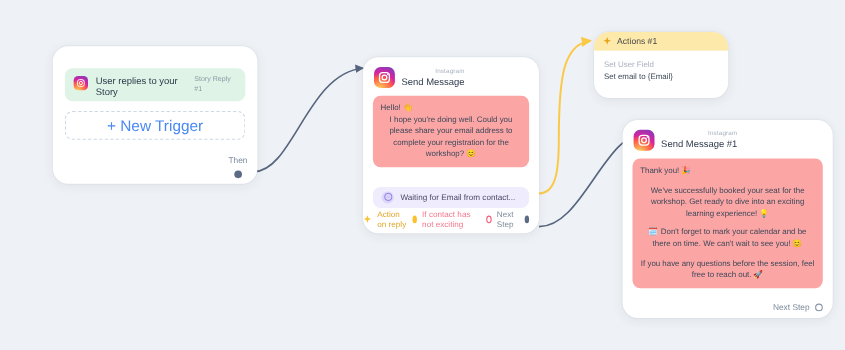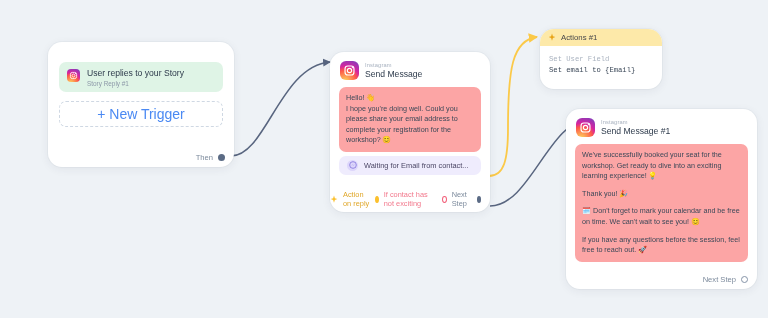--- a/index.html
+++ b/index.html
@@ -56,65 +56,65 @@
   }
   .ig-icon {
     flex: 0 0 auto;
     border-radius: 4px;
     background: radial-gradient(circle at 28% 107%, #fdd85d 0%, #fd5949 45%, #d6249f 62%, #8a3ab9 90%);
     display: flex; align-items: center; justify-content: center;
   }
   .ig-icon.sm { width: 13px; height: 13px; margin-top: 1px; border-radius: 4px; }
   .ig-icon.lg { width: 19px; height: 19px; border-radius: 6px; }
   .ig-glyph { display:block; }
-  .trigger-texts { display: flex; flex-direction: column; gap: 1px; min-width: 0; }
+  .trigger-texts { display: flex; gap: 1px; min-width: 0; }
   .trigger-title { font-size: 8.6px; color: #2d3a4b; line-height: 10px; }
   .trigger-sub { font-size: 6.4px; color: #8c98a8; line-height: 9px; }
 
   .new-trigger {
     margin-top: 9px;
     height: 26px;
     border: 1px dashed #cfd8e3;
     border-radius: 7px;
     display: flex; align-items: center; justify-content: center;
   }
   .new-trigger span { font-size: 14px; color: #4a89f3; }
 
   .then-row {
     position: absolute; right: 9px; bottom: 5px;
-    display: flex; align-items: center; gap: 5px;
+    display: flex; align-items: center; gap: 5px; flex-direction: column;
   }
   .port-label { font-size: 7.6px; color: #7c8a9c; }
   .port-dot { width: 7px; height: 7px; border-radius: 50%; }
   .port-dot.slate-fill { background: #5b6b85; }
   .port-dot.slate-hollow { background: #fff; border: 1.4px solid #8593a8; }
   .port-dot.amber-fill { background: #fbc02d; }
   .port-dot.red-hollow { background: #fff; border: 1.4px solid #f2607a; }
 
   
   #send-card {
     left: 330px; top: 52px;
     width: 160px; height: 160px;
     padding: 8px 9px 6px 9px;
   }
-  .msg-head { display: flex; align-items: center; gap: 6px; padding: 1px 0 0 1px; }
+  .msg-head { display: flex; align-items: center; gap: 6px; padding: 1px 0 0 1px; text-align: right; }
   .msg-head-texts { display: flex; flex-direction: column; }
   .msg-channel { font-size: 5.7px; color: #a7b1bf; line-height: 7px; letter-spacing: .15px; }
   .msg-title { font-size: 8.6px; color: #2d3a4b; line-height: 11px; }
   .bubble {
     margin-top: 7px;
     background: #fca5a5;
     border-radius: 7px;
     padding: 6px 7px;
     font-size: 7.2px; line-height: 10.6px; color: #3b4858;
   }
   .bubble p { margin: 0; }
-  .bubble p + p { margin-top: 7px; }
+  .bubble p + p { margin-top: 7px; text-align: center; }
   .wait-row {
-    margin-top: 4px;
+    margin-top: 18px;
     background: #efecfd;
     border-radius: 7px;
     height: 19px;
     display: flex; align-items: center; gap: 6px;
     padding: 0 8px;
   }
   .wait-icon {
     width: 11px; height: 11px; border-radius: 50%;
     background: #ddd6fb; display: flex; align-items: center; justify-content: center;
     flex: 0 0 auto;
@@ -136,21 +136,21 @@
     width: 122px; height: 60px;
     overflow: hidden;
   }
   .actions-head {
     background: #fde9a9;
     height: 17px;
     display: flex; align-items: center; gap: 5px;
     padding: 0 8px;
   }
   .actions-title { font-size: 7.8px; color: #47474a; }
-  .actions-body { padding: 8px 9px 0 9px; font-family: Liberation Mono, monospace; }
+  .actions-body { padding: 8px 9px 0 9px; }
   .act-label { font-size: 7.2px; color: #a9b2bf; line-height: 10.5px; }
   .act-value { font-size: 7.2px; color: #3b4858; line-height: 10.5px; }
 
   
   #send-card-2 {
     left: 566px; top: 109px;
     width: 191px; height: 180px;
     padding: 8px 9px 6px 9px;
   }
   #send-card-2 .bubble { font-size: 7.2px; line-height: 10.6px; }
@@ -278,23 +278,23 @@
           <circle cx="10.2" cy="3.9" r="0.8" fill="#fff"></circle>
         </svg>
       </span>
       <span class="msg-head-texts">
         <span class="msg-channel">Instagram</span>
         <span class="msg-title">Send Message #1</span>
       </span>
     </div>
 
     <div class="bubble">
+      <p>Thank you! 🎉</p>
       <p>We've successfully booked your seat for the workshop. Get ready to dive into an exciting learning experience! 💡</p>
-      <p>Thank you! 🎉</p>
-      <p>🗓️ Don't forget to mark your calendar and be free on time. We can't wait to see you! 😊</p>
+      <p>🗓️ Don't forget to mark your calendar and be there on time. We can't wait to see you! 😊</p>
       <p>If you have any questions before the session, feel free to reach out. 🚀</p>
     </div>
 
     <div class="next-row-2">
       <span class="port-label">Next Step</span>
       <span class="port-dot slate-hollow"></span>
     </div>
   </div>
 
 </div>

